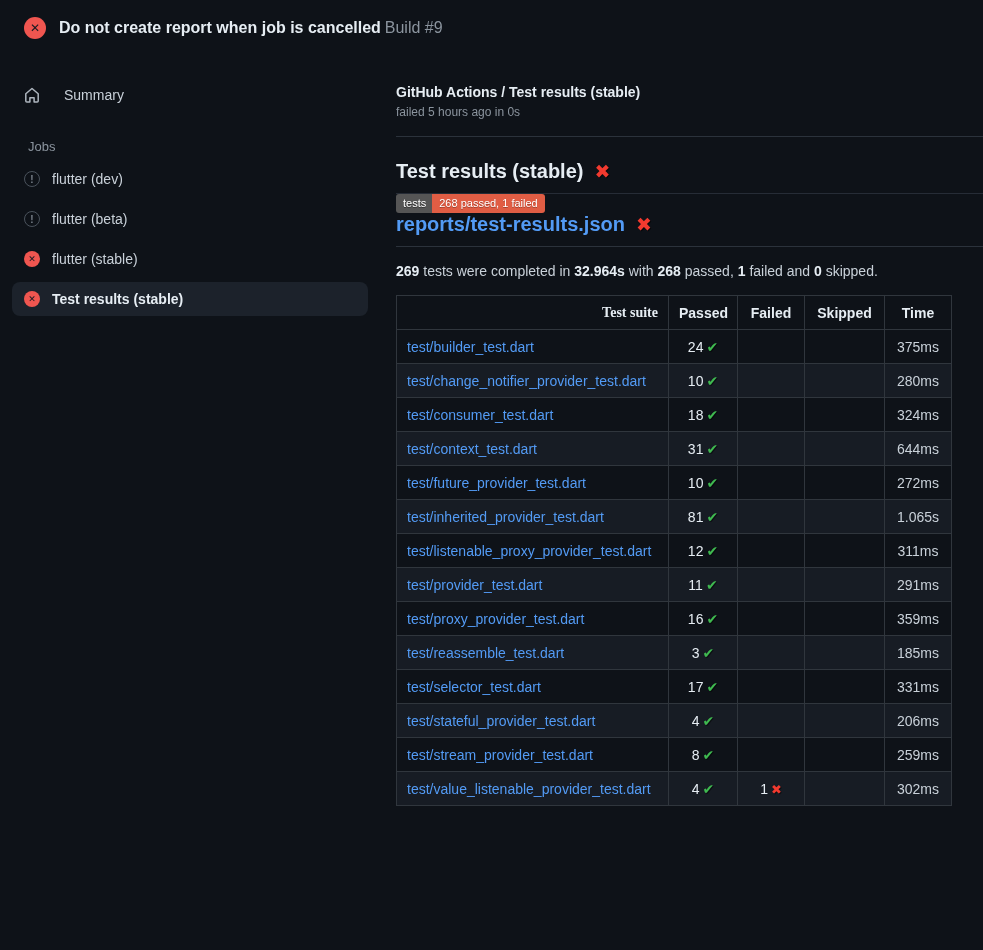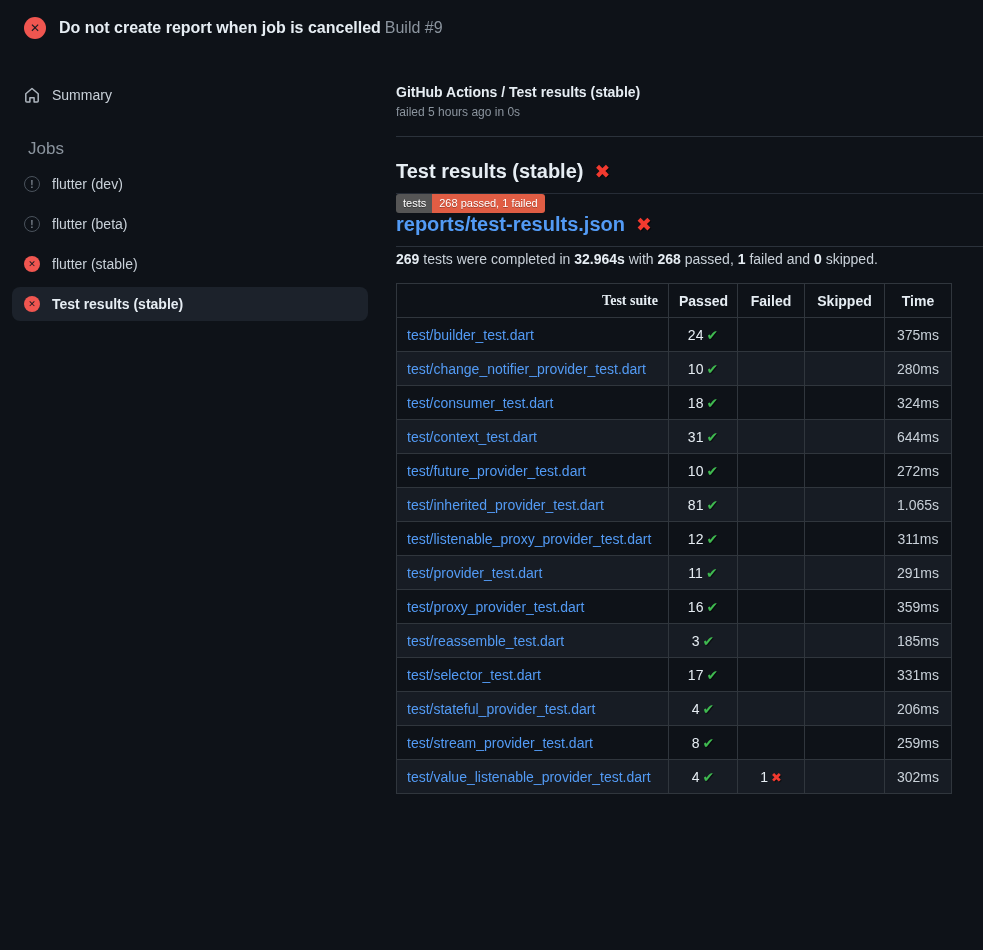--- a/index.html
+++ b/index.html
@@ -38,26 +38,26 @@
     color:#151a21;font-weight:700;flex:none;
   }
   .status-circle.lg{width:22px;height:22px;font-size:12px;}
   .status-circle.sm{width:16px;height:16px;font-size:9px;}
   .app-title{font-size:16px;font-weight:700;color:var(--fg-bright);}
   .app-build{font-size:16px;color:var(--fg-muted);font-weight:400;}
   
   .layout{display:flex;align-items:flex-start;}
   .sidebar{width:380px;flex:none;padding:24px 12px 0 12px;}
   .summary-row{
-    display:flex;align-items:center;gap:12px;
+    display:flex;align-items:center;gap:24px;
     padding:8px 12px;border-radius:8px;color:var(--fg);cursor:pointer;
   }
   .home-svg{width:16px;height:16px;flex:none;}
   .jobs-label{
-    margin-top:28px;padding-left:16px;font-size:17px;color:var(--fg-muted);
+    margin-top:28px;padding-left:16px;font-size:13px;color:var(--fg-muted);
   }
   .job-list{margin-top:8px;}
   .job-item{
     display:flex;align-items:center;gap:12px;
     padding:9px 12px;border-radius:8px;margin-bottom:6px;cursor:pointer;
   }
   .job-item.selected{background:var(--selected-bg);}
   .job-item.selected .job-label{color:var(--fg-bright);font-weight:700;}
   .job-label{color:var(--fg);}
   .cancel-circle{
@@ -87,21 +87,21 @@
   }
   .badge-value{
     background:var(--badge-red);color:#fff;padding:4px 7px;
     border-radius:0 3px 3px 0;text-shadow:0 1px 0 rgba(0,0,0,.3);
   }
   .report-title{
     display:flex;align-items:center;gap:11px;
     font-size:20px;font-weight:700;color:var(--link);
     padding-bottom:10px;border-bottom:1px solid #2b323b;cursor:pointer;
   }
-  .summary-line{margin-top:4px;color:var(--fg);}
+  .summary-line{margin-top:16px;color:var(--fg);}
   .summary-line .b{font-weight:700;color:var(--fg-bright);}
   
   table.results{
     margin-top:16px;border-collapse:collapse;table-layout:fixed;width:555px;
   }
   .results th,.results td{
     border:1px solid var(--border);
     padding:7px 10px;font-size:14px;height:34px;
     overflow:hidden;white-space:nowrap;
   }

